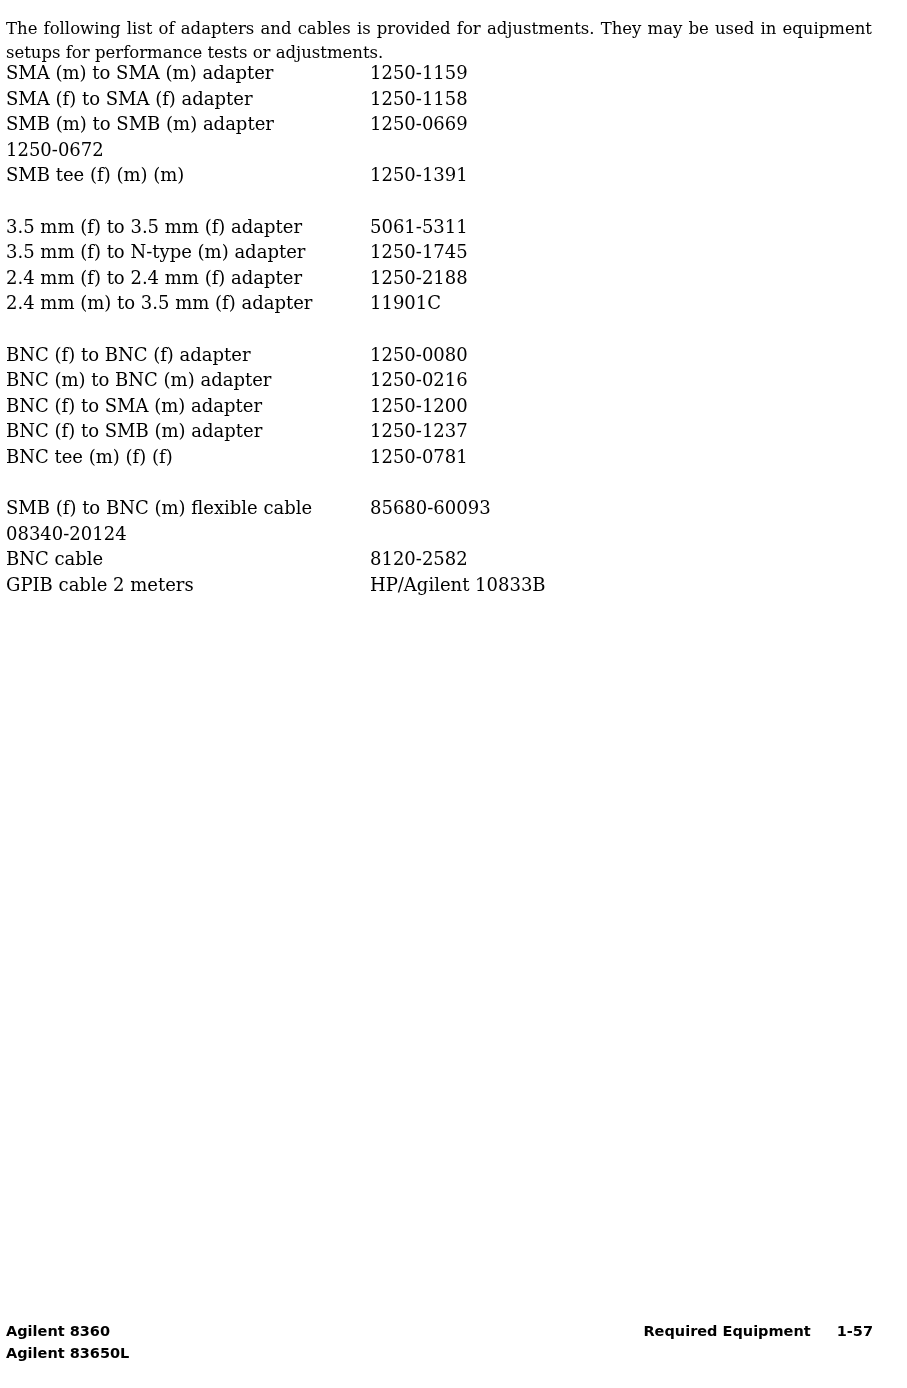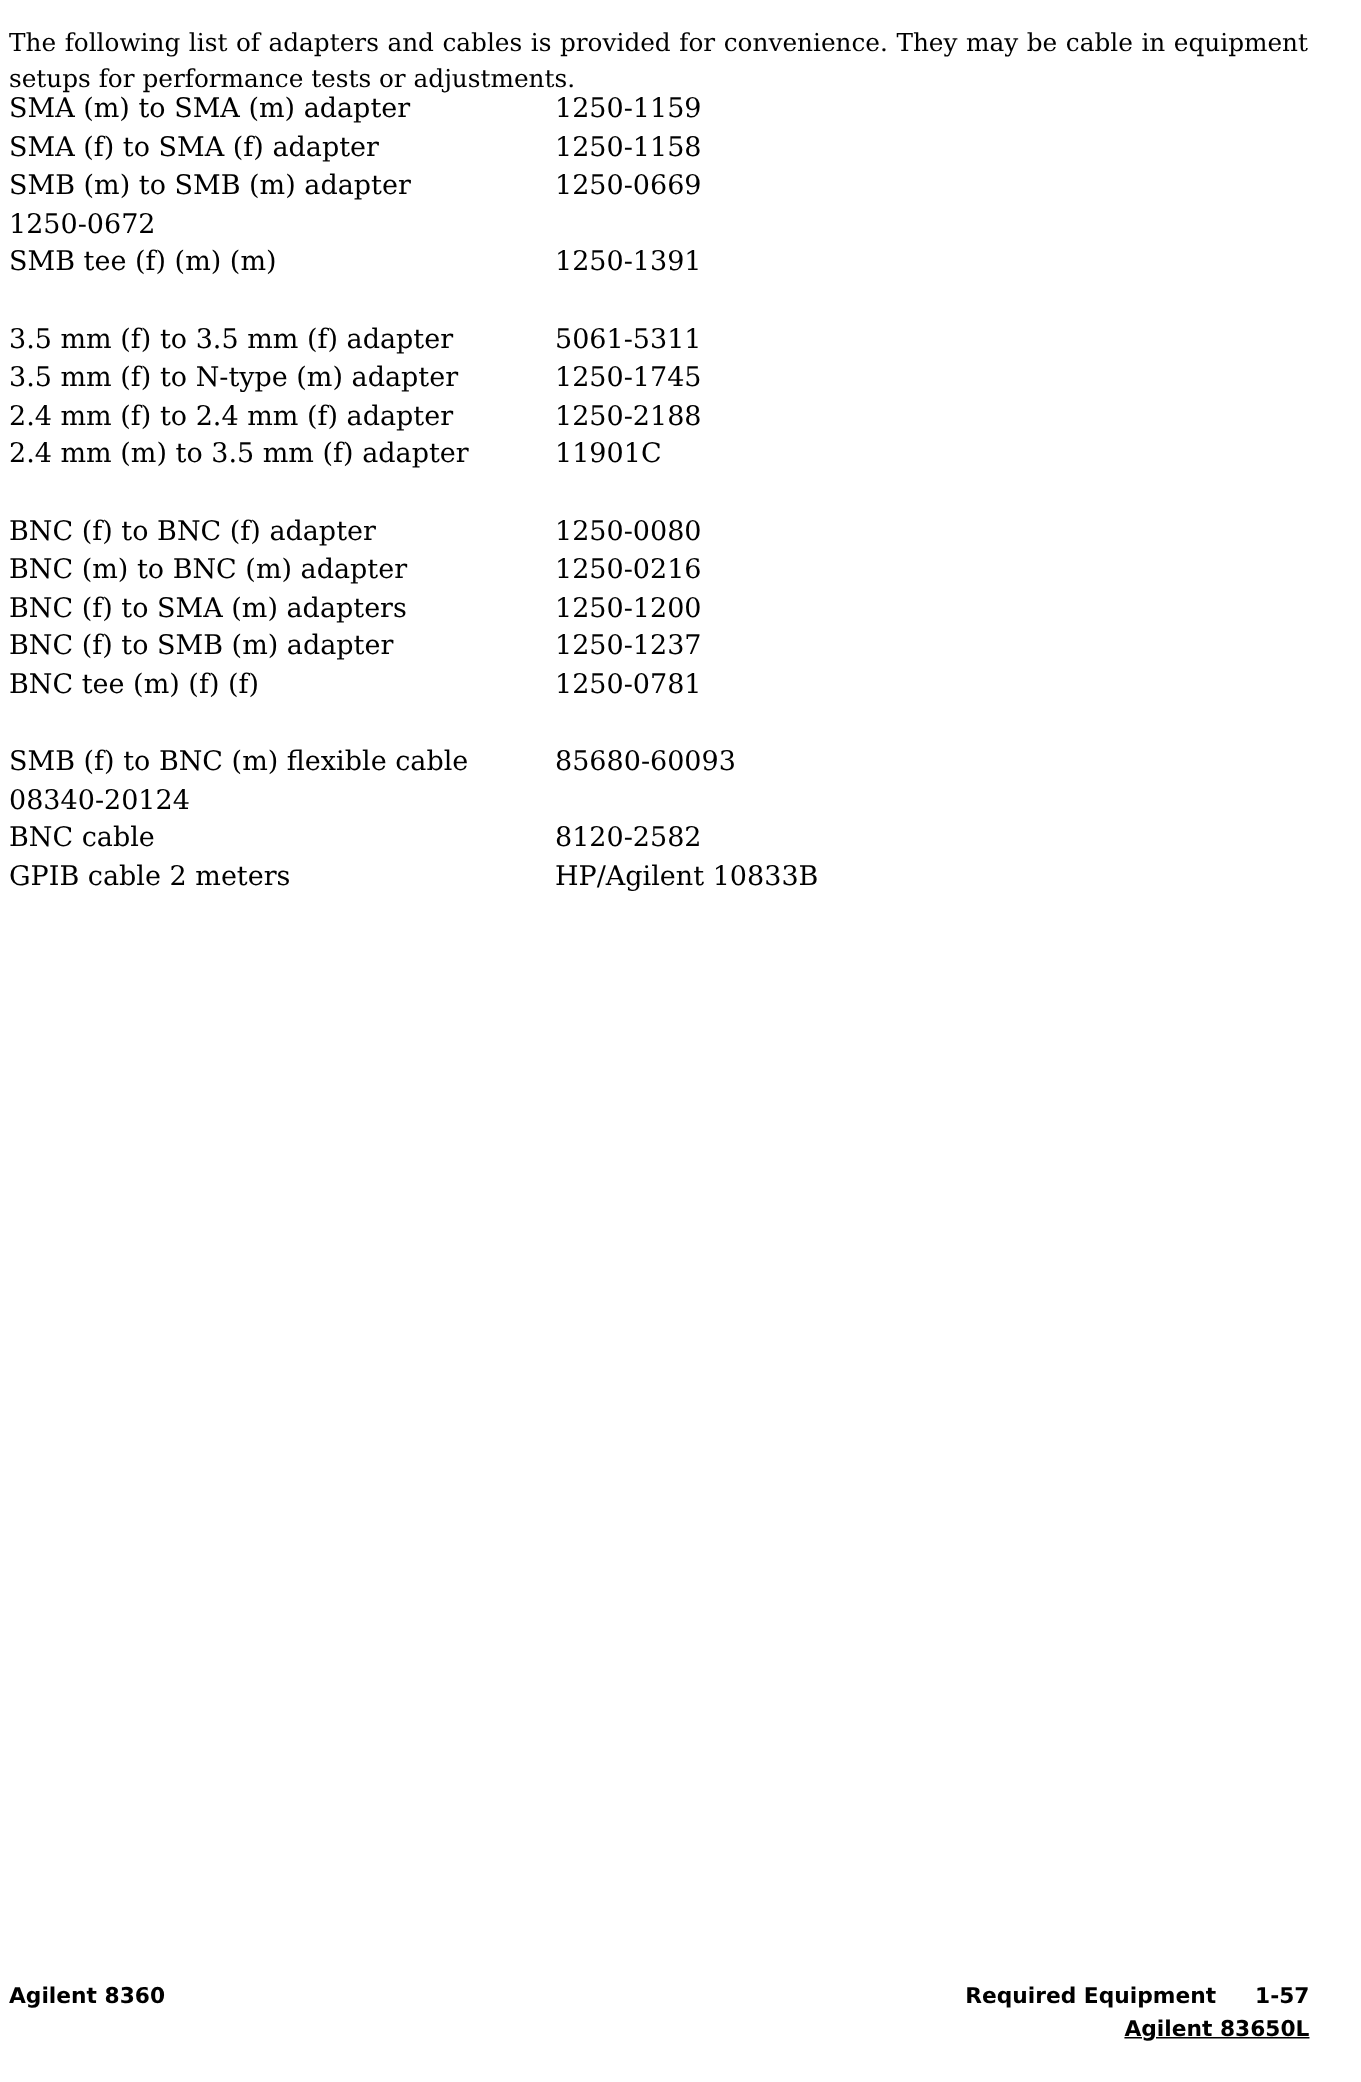--- a/index.html
+++ b/index.html
@@ -73,30 +73,29 @@
   }
   .footer-right {
     display: flex;
     align-items: baseline;
   }
   .footer-right .chapter {
     margin-right: 26px;
     margin-left: 40px;
   }
   .footer-line2 {
-    text-align: right;
-    text-decoration: underline;
+    text-align: left;
   }
 </style>
 </head>
 <body>
 
 <div class="page">
 
-  <p class="intro">The following list of adapters and cables is provided for convenience. They may be cable in equipment setups for performance tests or adjustments.</p>
+  <p class="intro">The following list of adapters and cables is provided for adjustments. They may be used in equipment setups for performance tests or adjustments.</p>
 
   <div class="list">
       <div class="row">
         <span class="desc">SMA (m) to SMA (m) adapter</span>
         <span class="pn">1250-1159</span>
       </div>
       <div class="row">
         <span class="desc">SMA (f) to SMA (f) adapter</span>
         <span class="pn">1250-1158</span>
       </div>
@@ -131,21 +130,21 @@
       <div class="spacer"></div>
       <div class="row">
         <span class="desc">BNC (f) to BNC (f) adapter</span>
         <span class="pn">1250-0080</span>
       </div>
       <div class="row">
         <span class="desc">BNC (m) to BNC (m) adapter</span>
         <span class="pn">1250-0216</span>
       </div>
       <div class="row">
-        <span class="desc">BNC (f) to SMA (m) adapters</span>
+        <span class="desc">BNC (f) to SMA (m) adapter</span>
         <span class="pn">1250-1200</span>
       </div>
       <div class="row">
         <span class="desc">BNC (f) to SMB (m) adapter</span>
         <span class="pn">1250-1237</span>
       </div>
       <div class="row">
         <span class="desc">BNC tee (m) (f) (f)</span>
         <span class="pn">1250-0781</span>
       </div>

